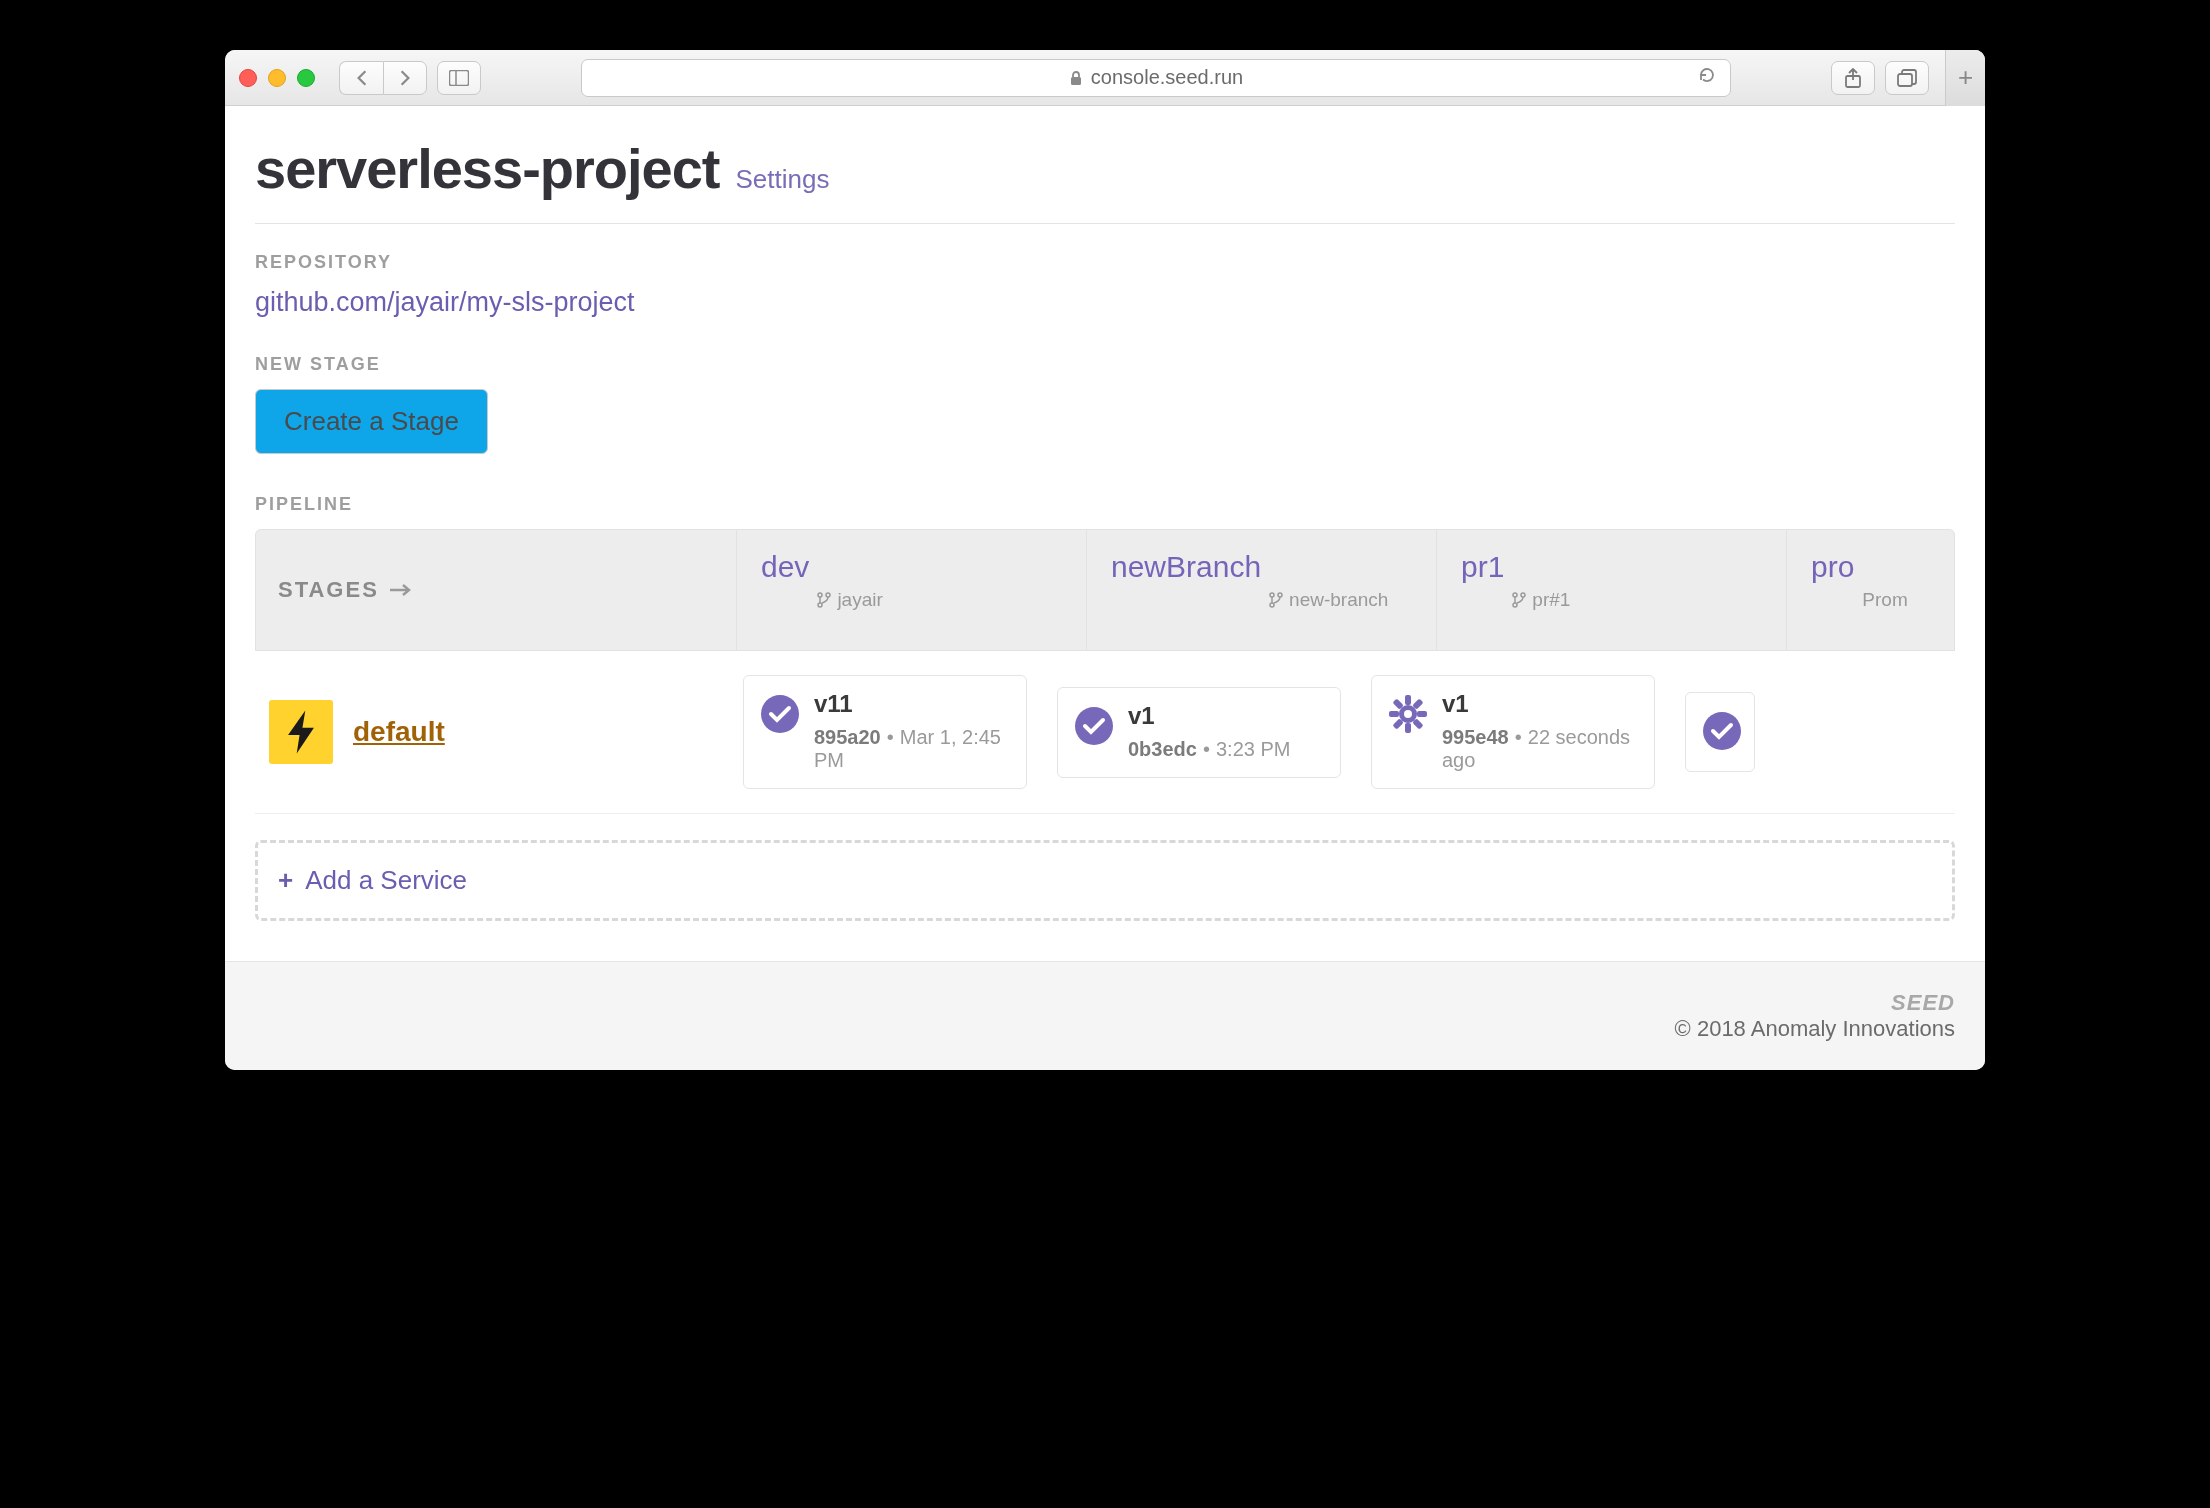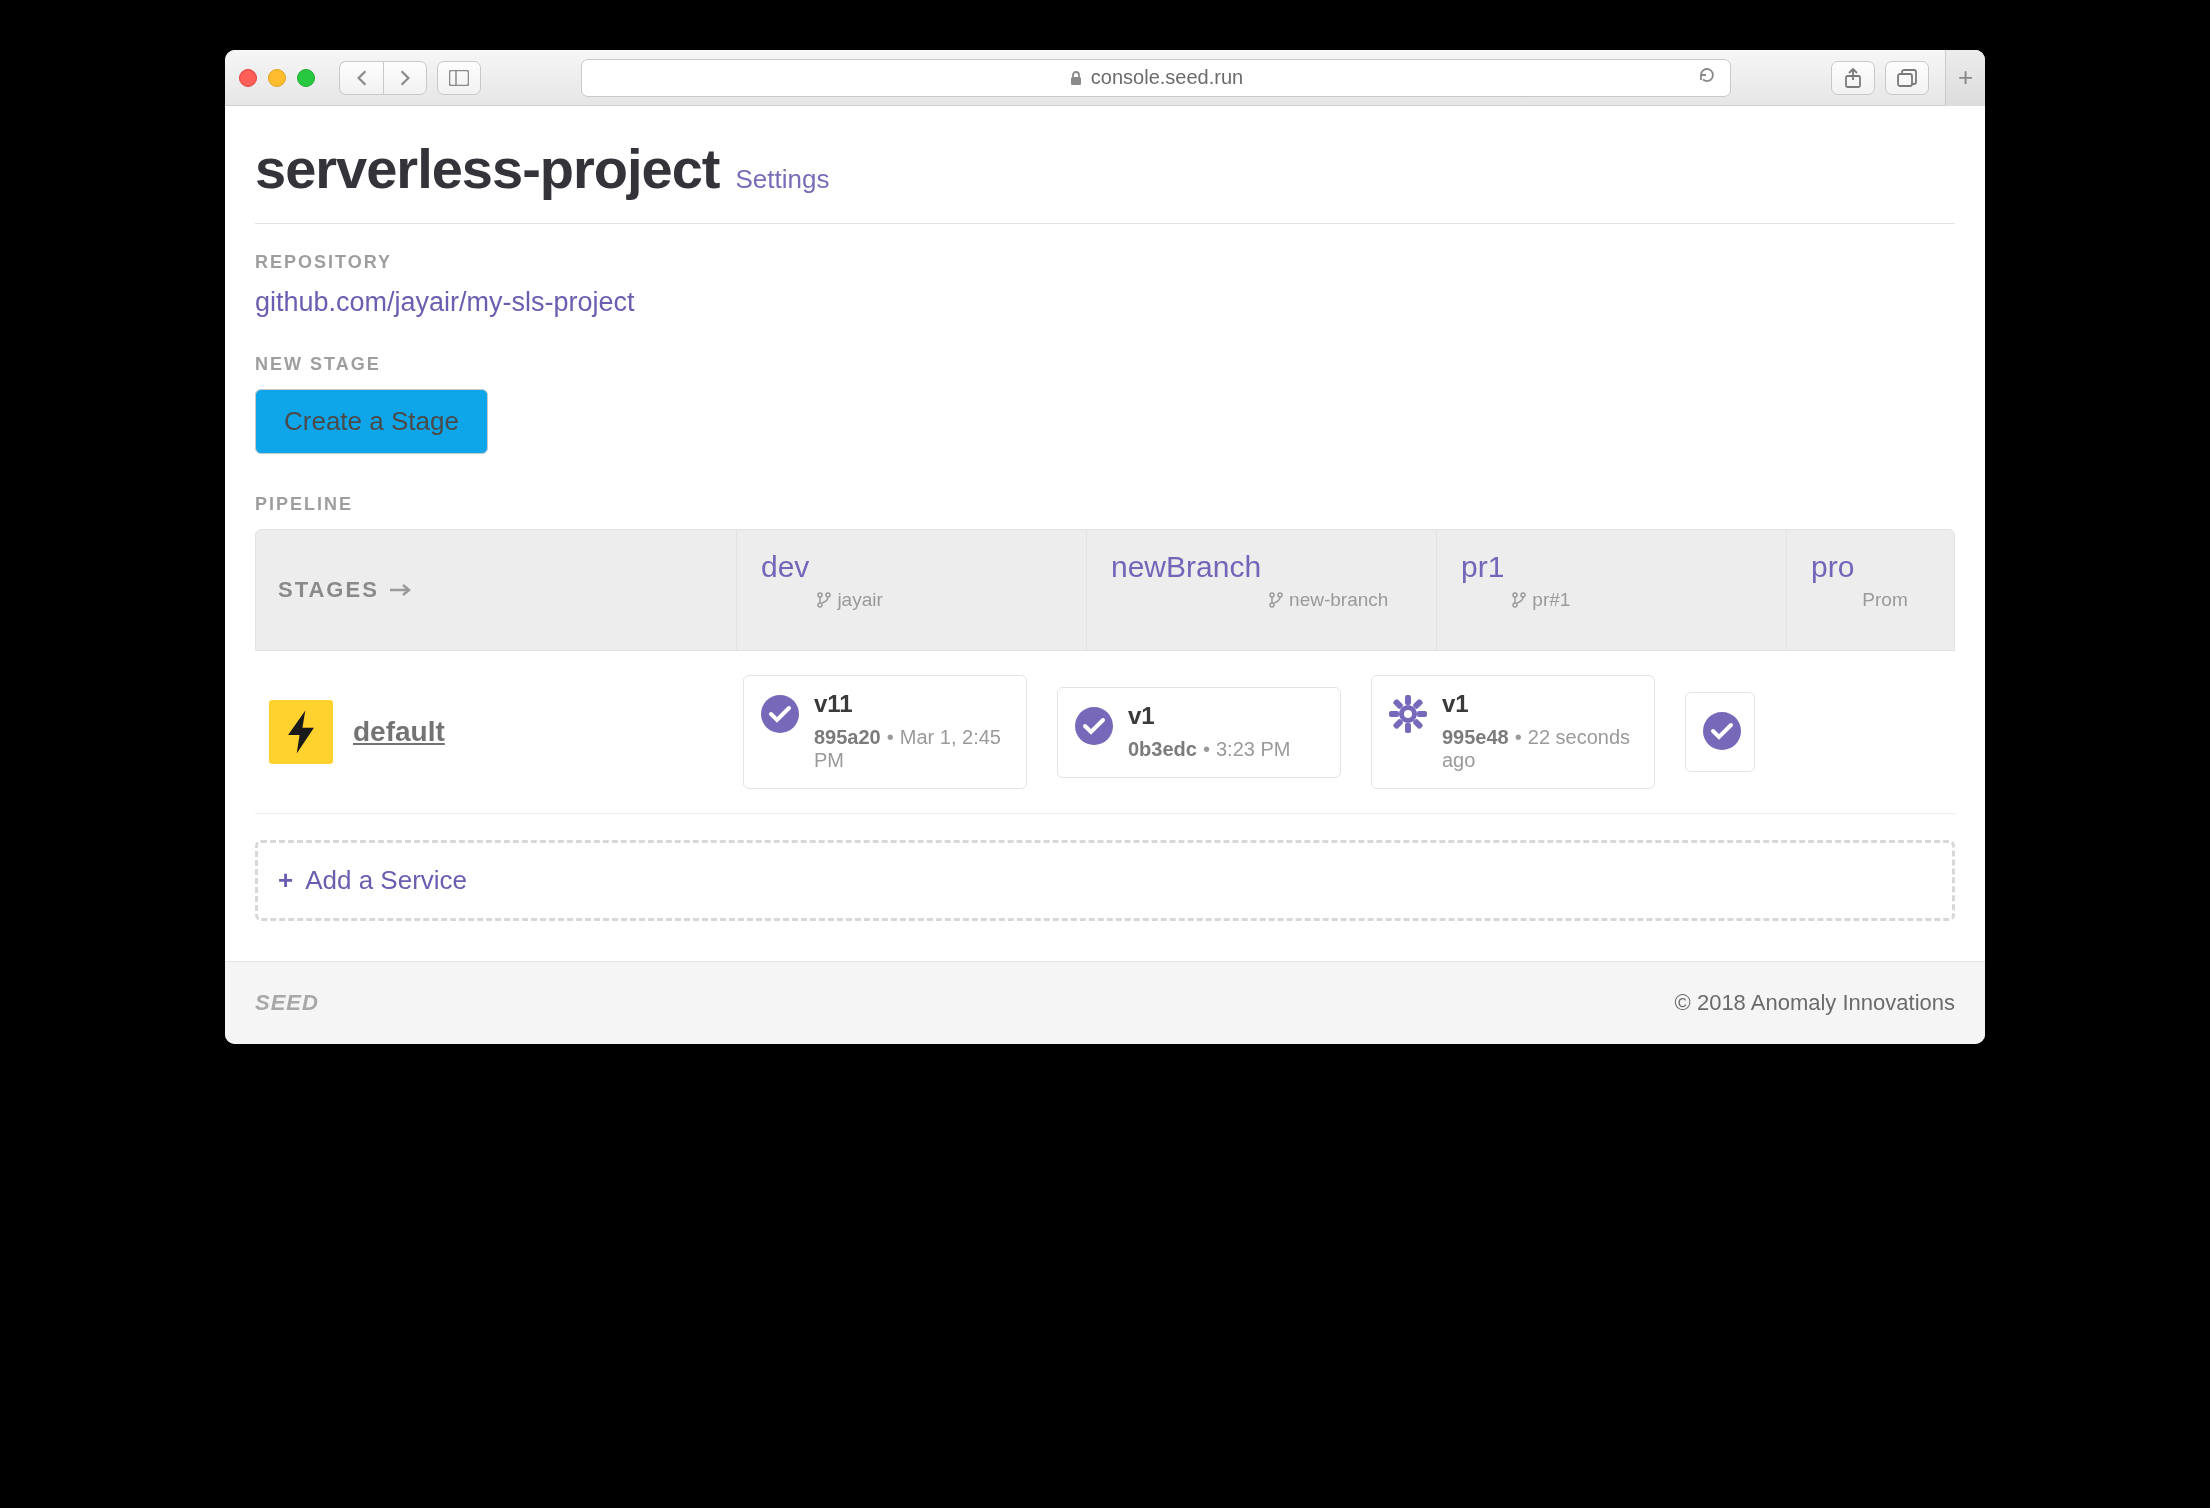--- a/index.html
+++ b/index.html
@@ -122,21 +122,21 @@
     .pipeline-row {
       display:flex; align-items:center; border-bottom:1px solid #eee;
       padding: 24px 0 24px 14px; gap: 20px;
       overflow:hidden;
     }
     .svc-icon {
       width:64px; height:64px; background:#ffd22e;
       display:flex; align-items:center; justify-content:center;
       border-radius:3px;
     }
-    .svc-name { font-size:28px; font-weight:700; color:#737373; width: 370px; }
+    .svc-name { font-size:28px; font-weight:700; color:#a16207; width: 370px; }
     .build-card {
       width:284px; border:1px solid #e4e4e4; border-radius:6px;
       padding: 14px 16px 16px 16px;
       display:flex; gap:14px; align-items:flex-start;
       margin-right: 10px;
     }
     .build-card.partial { width: 70px; padding-right:0; overflow:hidden; }
     .status-icon { flex-shrink:0; margin-top:4px; }
     .build-info { display:flex; flex-direction:column; gap:8px; }
     .build-ver { font-size:24px; font-weight:700; color:#3a3a3a; }
@@ -151,20 +151,21 @@
       display:flex; align-items:center; gap:12px;
       font-size:26px; color:#6c5db0;
       cursor:pointer;
     }
     .add-service .plus { font-size:26px; font-weight:800; color:#6c5db0; }
     .footer {
       background:#f5f5f5; border-top:1px solid #e5e5e5;
       padding: 28px 30px;
       display:flex; justify-content:space-between; align-items:flex-end;
       color:#888;
+      flex-direction:column;
     }
     .footer .brand { font-weight:900; font-style:italic; letter-spacing:1px; font-size:22px; color:#a8a8a8; }
     .footer .copy { font-size:22px; color:#6b6b6b; }
   </style>
 </head>
 <body>
 
 <div class="window">
   <div class="titlebar">
     <div class="traffic">

